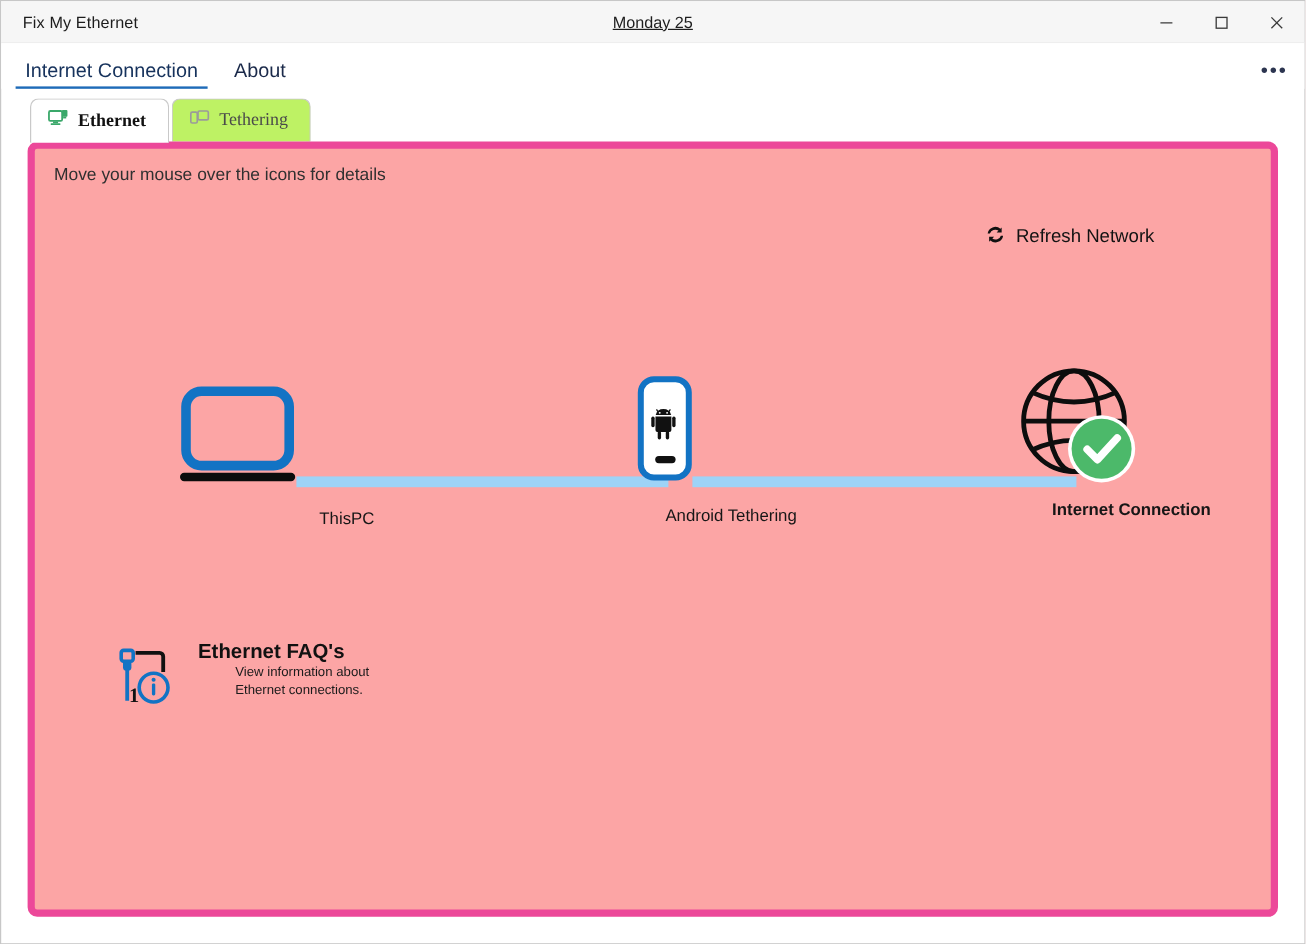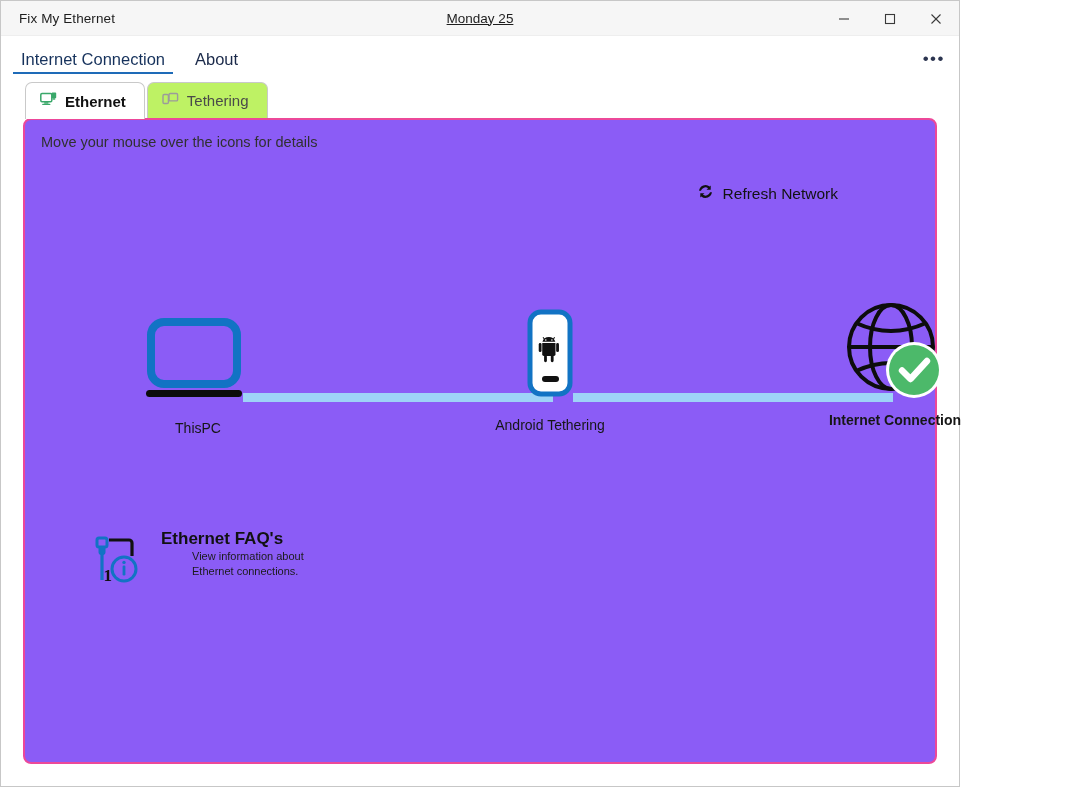--- a/index.html
+++ b/index.html
@@ -6,21 +6,21 @@
   html, body {
     margin: 0; padding: 0;
     width: 1088px; height: 787px;
     background: #ffffff;
     font-family: "Liberation Sans", sans-serif;
     overflow: hidden;
   }
 
   #window {
     position: relative;
-    width: 960px; height: 787px;
+    width: 1088px; height: 787px;
     background: #ffffff;
     border: 1px solid #c7c7c7;
     display: flex;
     flex-direction: column;
   }
 
   
   #titlebar {
     position: relative;
     height: 35px;
@@ -96,20 +96,21 @@
 
   
   #tabstrip {
     position: relative;
     height: 36px;
     min-height: 36px;
     display: flex;
     align-items: flex-end;
     padding-left: 24px;
     margin-top: 8px;
+    font-family: Liberation Serif, serif;
   }
   .tab {
     display: flex;
     align-items: center;
     gap: 8px;
     height: 36px;
     padding: 0 18px 0 14px;
     border: 1px solid #c9c9c9;
     border-bottom: none;
     border-radius: 7px 7px 0 0;
@@ -127,23 +128,23 @@
     margin-bottom: -1px;
     height: 37px;
   }
   .tab:not(.active) { margin-left: 2px; }
 
   
   #content-panel {
     position: relative;
     flex: 1;
     margin: 0 22px 22px 22px;
-    border: 2px solid #ec4899;
+    border: 6px solid #ec4899;
     border-radius: 8px;
-    background: #8b5cf6;
+    background: #fca5a5;
     z-index: 2;
   }
   #hint-text {
     position: absolute;
     left: 16px; top: 14px;
     font-size: 14.5px;
     color: #303030;
   }
 
   
@@ -170,21 +171,21 @@
     position: absolute;
     height: 9px;
     background: #9ed3f7;
     top: 173px;
   }
   #link-1 { left: 218px; width: 310px; }
   #link-2 { left: 548px; width: 320px; }
 
   .node {
     position: absolute;
-    text-align: center;
+    text-align: right;
     width: 220px;
   }
   .node-icon {
     height: 100px;
     display: flex;
     align-items: center;
     justify-content: center;
     position: relative;
   }
   .node-label {

